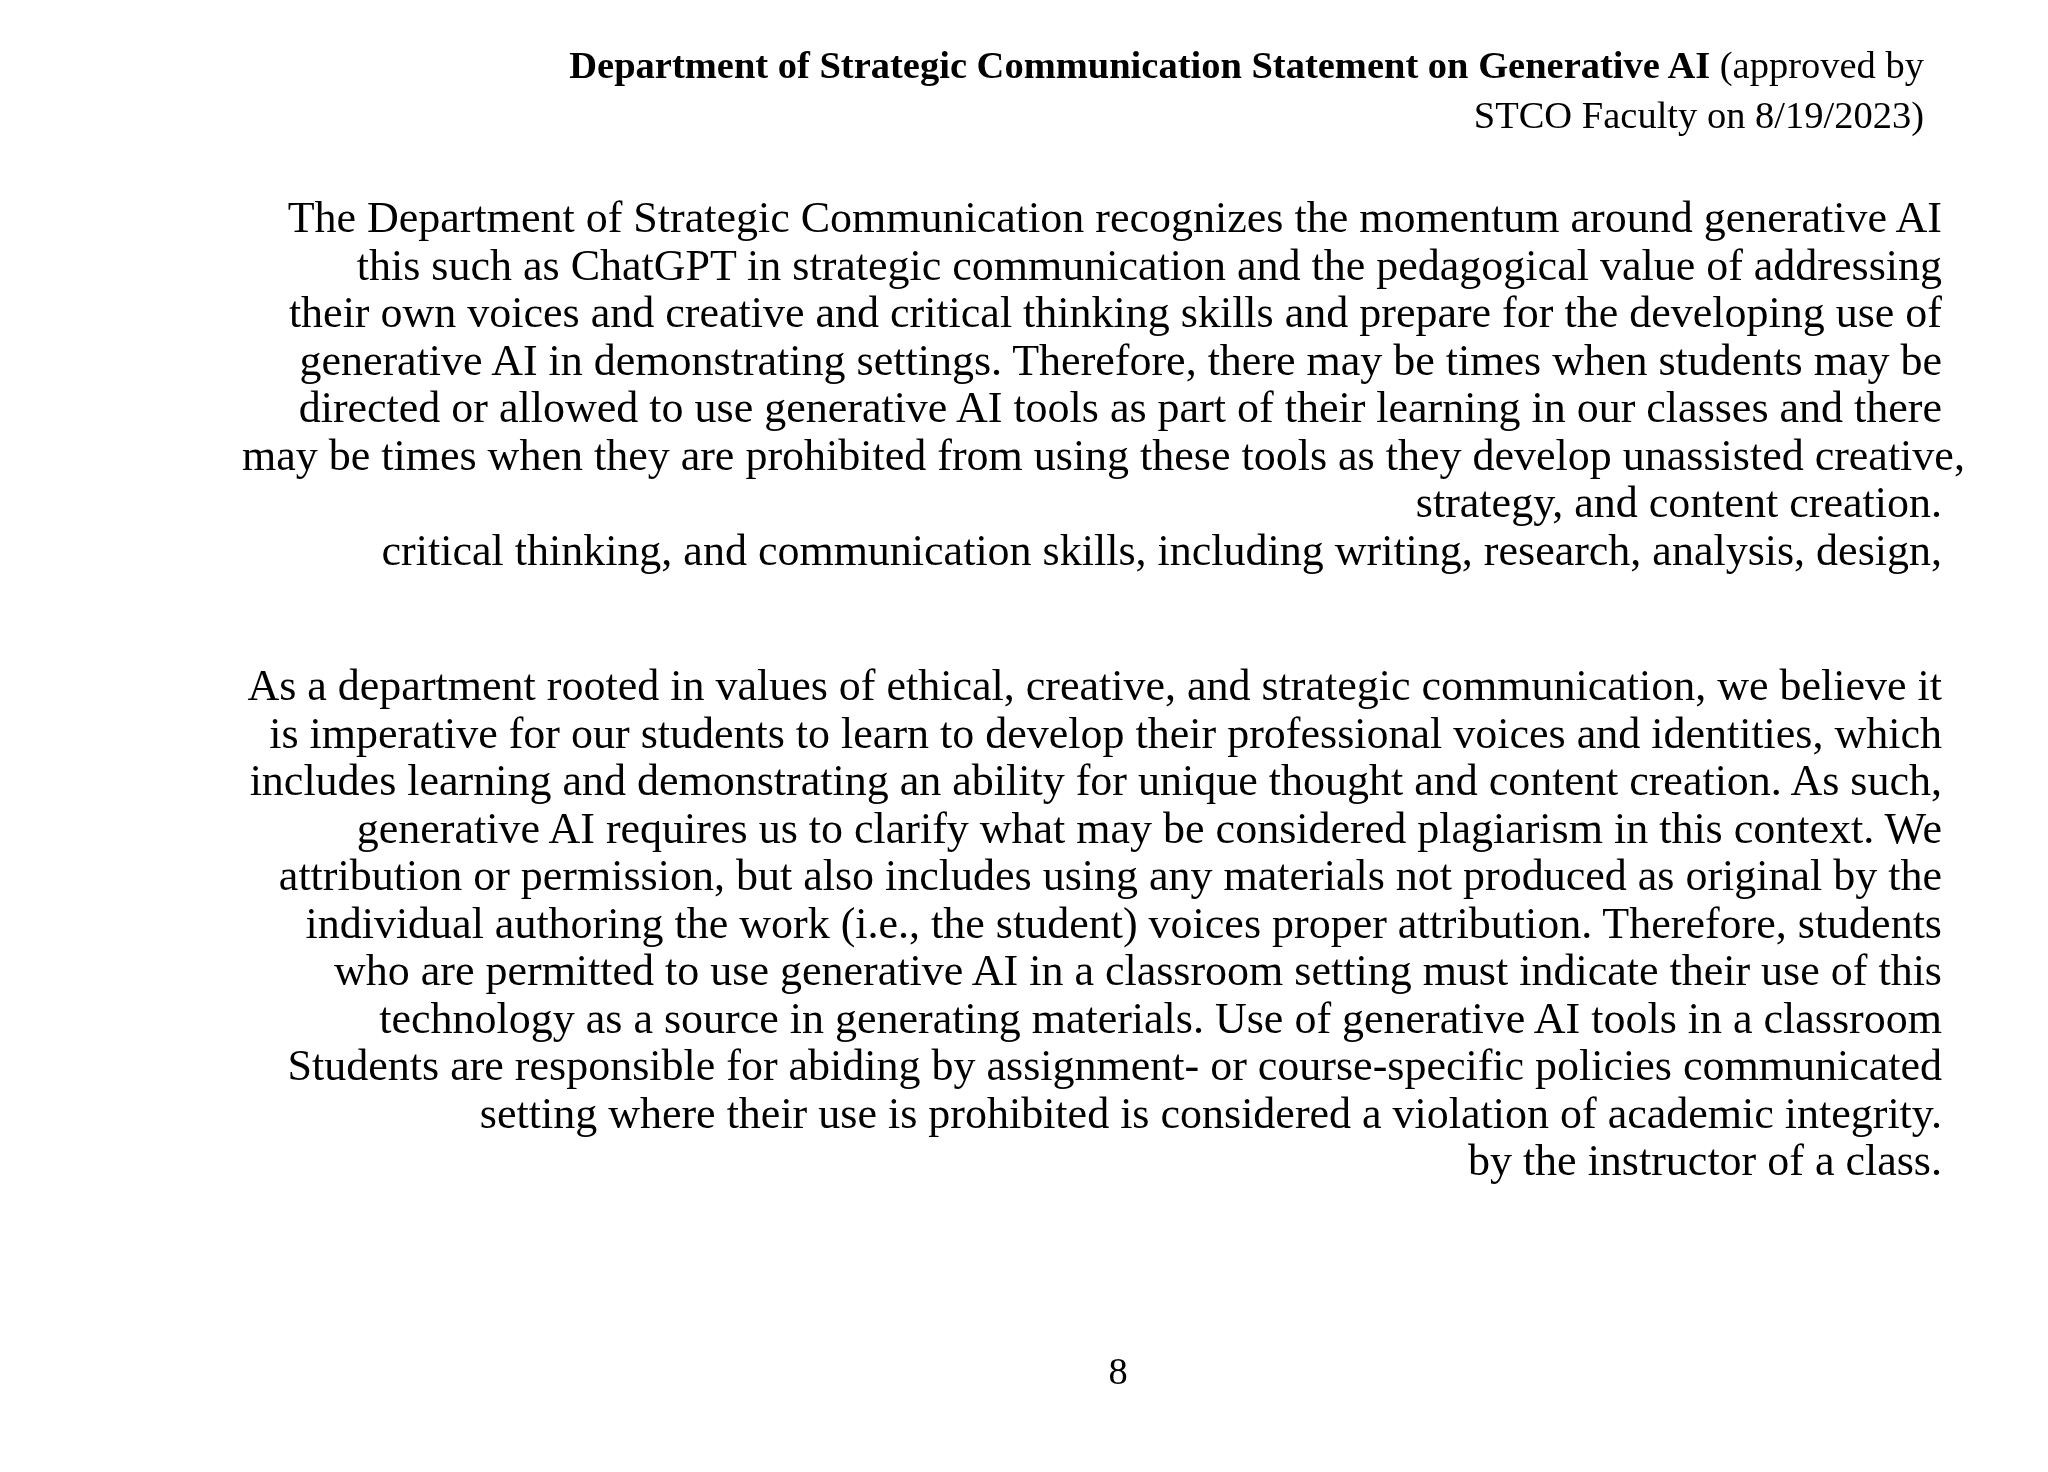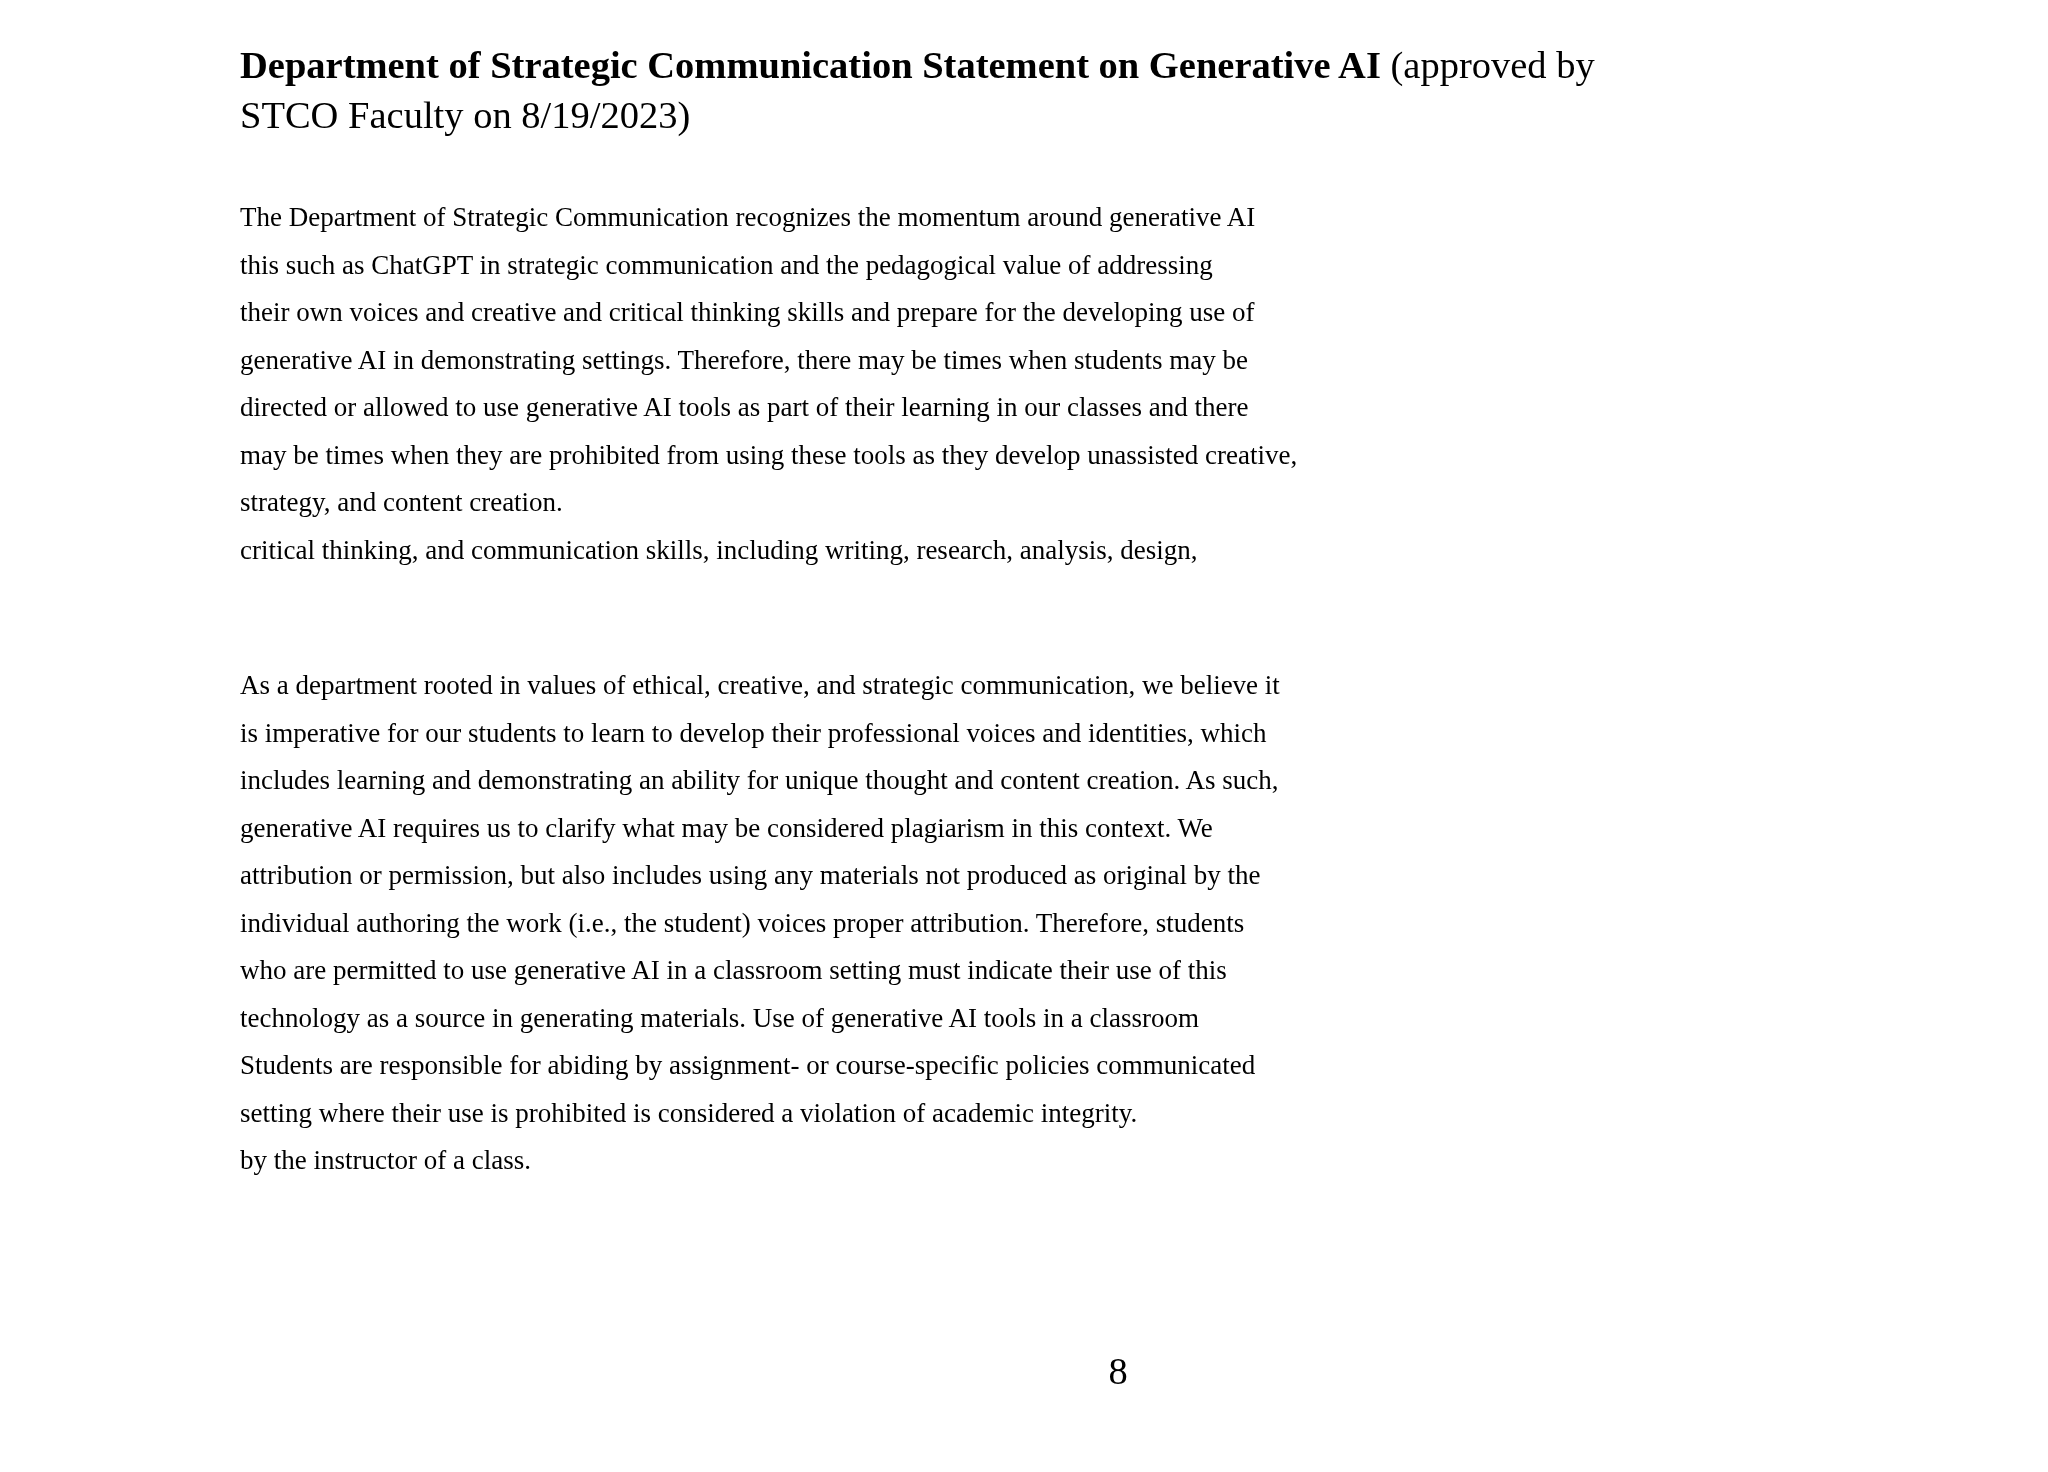--- a/index.html
+++ b/index.html
@@ -11,40 +11,42 @@
     position: relative;
     width: 2048px;
     height: 1472px;
     background: #ffffff;
     overflow: hidden;
     font-family: "Liberation Serif", "DejaVu Serif", serif;
     color: #000000;
   }
   .content-block {
     position: absolute;
-    left: 240px;
+    left: 224px;
     width: 1700px;
+    text-align: right;
   }
   .doc-title {
     top: 40px;
     font-size: 38.5px;
     line-height: 50px;
   }
   .doc-title .bold {
     font-weight: bold;
   }
   .paragraph-1 {
     top: 194px;
   }
   .paragraph-2 {
     top: 662px;
   }
   .paragraph {
-    font-size: 27px;
+    font-size: 44px;
     line-height: 47.5px;
+    margin-left: 18px;
   }
   .line {
     white-space: nowrap;
   }
   .page-number {
     position: absolute;
     left: 1088px;
     top: 1348px;
     width: 60px;
     text-align: center;

